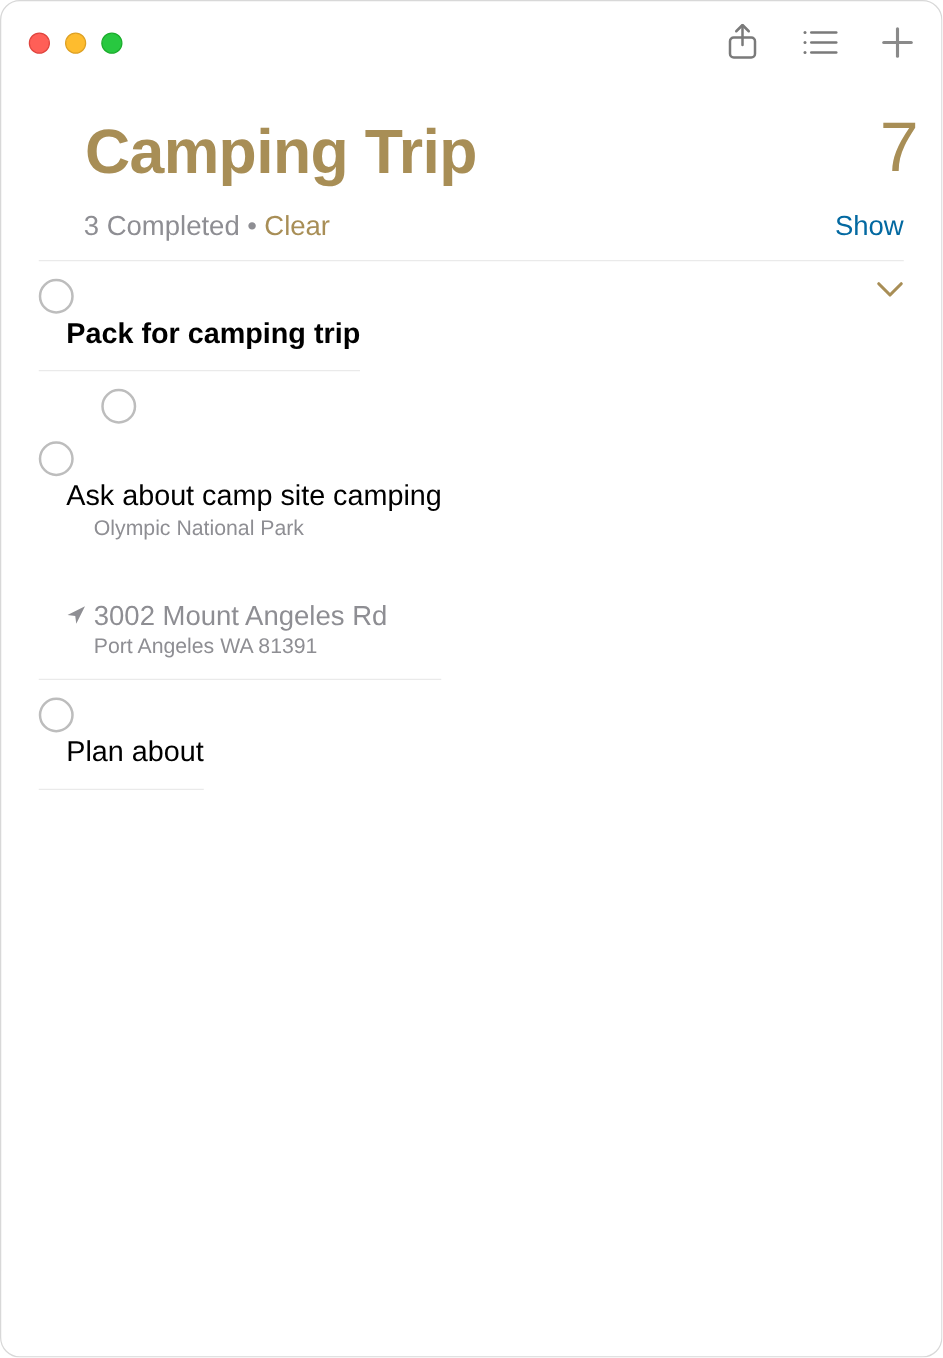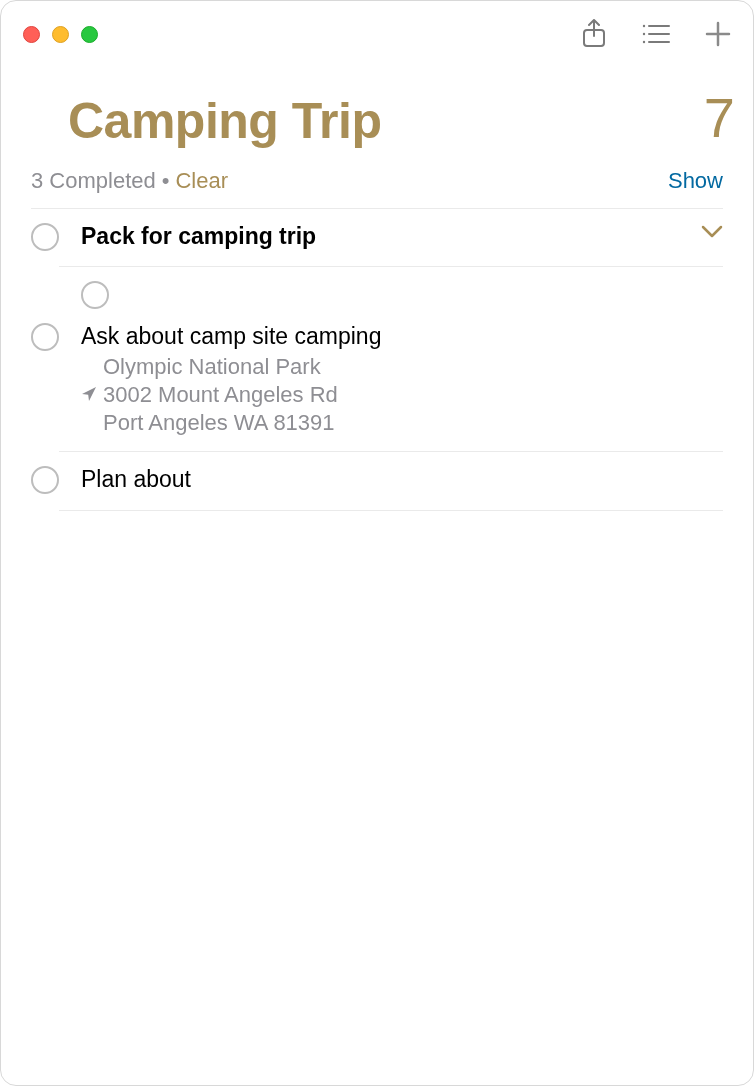--- a/index.html
+++ b/index.html
@@ -66,38 +66,38 @@
     font-weight: 400;
     color: #a88e56;
   }
   .subheader {
     padding: 18px 30px 10px 30px;
     display: flex;
     justify-content: space-between;
     align-items: baseline;
     font-size: 22px;
   }
-  .sub-left { color: #8e8e93; }
+  .sub-left { color: #8e8e93; margin-left: 36px; }
   .sub-left .dot { margin: 0 6px; }
   .clear-link { color: #a88e56; cursor: pointer; }
   .show-link { color: #0369a1; cursor: pointer; }
 
   .list {
     padding: 0 30px 0 30px;
   }
   .divider-top {
     border-top: 1px solid #eaeaea;
     margin-top: 4px;
   }
   .item {
     display: flex;
     align-items: flex-start;
     position: relative;
   }
-  .item.top-level { padding: 12px 0 0 0; }
+  .item.top-level { padding: 12px 0 0 0; flex-direction: column; }
   .item.sub { padding: 12px 0 0 50px; }
   .ring {
     width: 28px;
     height: 28px;
     border: 2px solid #bdbdbd;
     border-radius: 50%;
     flex-shrink: 0;
     margin-top: 2px;
     cursor: pointer;
   }
@@ -109,31 +109,32 @@
     padding-bottom: 14px;
     border-bottom: 1px solid #eaeaea;
   }
   .txt {
     font-size: 23px;
     line-height: 1.35;
     color: #000;
   }
   .bold { font-weight: 700; }
   .loc-line {
-    font-size: 22px;
+    font-size: 17px;
     line-height: 1.35;
     color: #8e8e93;
     padding-left: 22px;
   }
   .loc-first { padding-left: 22px; }
   .loc-row {
     display: flex;
     align-items: baseline;
     color: #8e8e93;
     font-size: 22px;
+    margin-top: 45px;
   }
   .loc-icon {
     width: 22px;
     text-align: left;
     color: #8e8e93;
   }
   .chev {
     position: absolute;
     right: 0;
     top: 16px;

